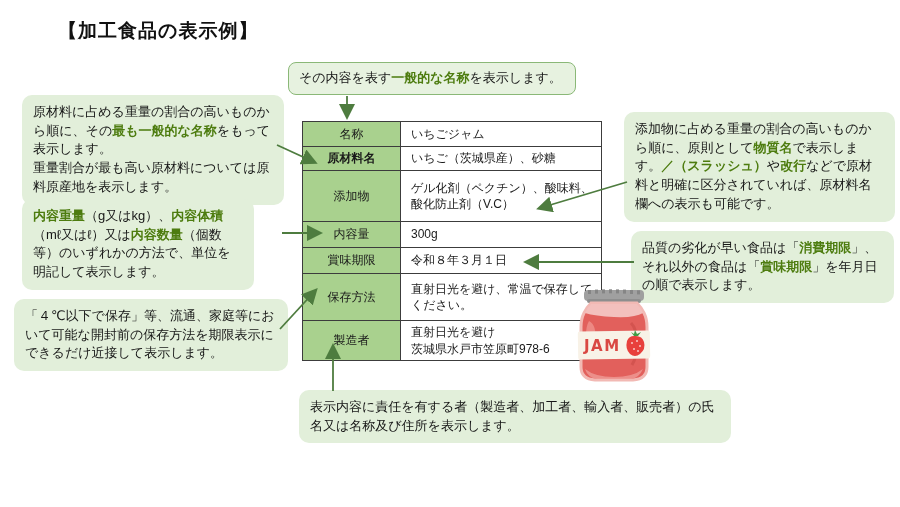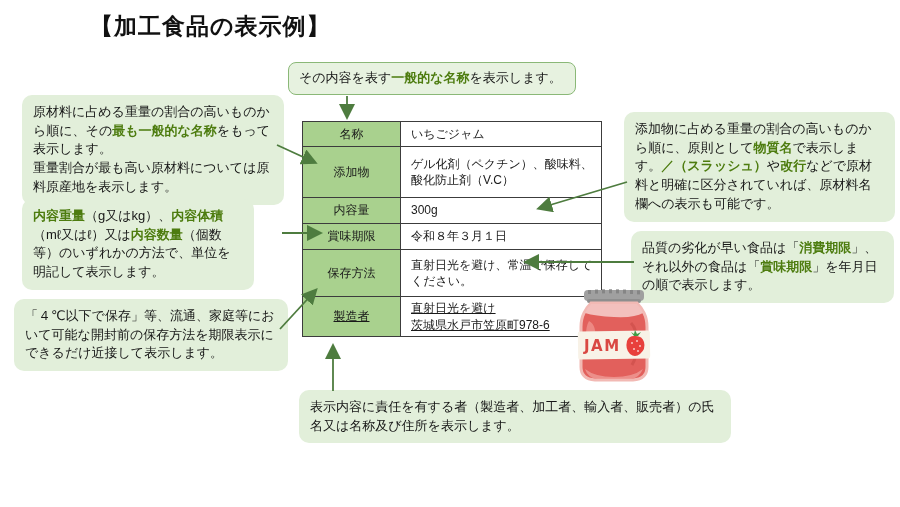--- a/index.html
+++ b/index.html
@@ -1,42 +1,42 @@
 <!DOCTYPE html>
 <html><head>
 <meta charset="utf-8">
 <style>
   * { margin:0; padding:0; box-sizing:border-box; }
   html,body { background:#ffffff; }
   body { font-family:"Liberation Sans","DejaVu Sans",sans-serif; color:#1a1a1a; }
   .canvas { position:relative; width:900px; height:507px; background:#ffffff; overflow:hidden; }
 
-  .title { position:absolute; left:58px; top:11px; font-size:23px; font-weight:bold;
-           letter-spacing:1px; color:#111;margin-left:32px; }
+  .title { position:absolute; left:58px; top:18px; font-size:19px; font-weight:bold;
+           letter-spacing:1px; color:#111; }
 
   .callout { position:absolute; background:#e2efda; border-radius:10px;
              padding:8px 11px; font-size:13px; line-height:1.44; color:#161616; z-index:2; }
   .callout.bordered { background:#e7f2e0; border:1.5px solid #8ab877; border-radius:8px; padding:6px 10px; }
   .em { color:#4d7c0f; font-weight:bold; }
 
   #c-name         { left:288px; top:62px;  width:288px; }
   #c-ingredients  { left:22px;  top:95px;  width:262px; }
   #c-quantity     { left:22px;  top:199px; width:232px; }
   #c-storage      { left:14px;  top:299px; width:274px; }
   #c-additives    { left:624px; top:112px; width:271px; }
   #c-expiry       { left:631px; top:231px; width:263px; }
   #c-manufacturer { left:299px; top:390px; width:432px; }
 
   .label-table { position:absolute; left:302px; top:121px; border-collapse:collapse;
                  table-layout:fixed; width:299px; font-size:12px; z-index:1; }
   .label-table th, .label-table td { border:1px solid #3c3c3c; vertical-align:middle; }
   .label-table th { width:98px; background:#a9d18e; font-weight:normal; text-align:center; padding:2px 4px; }
   .label-table td { width:201px; background:#ffffff; text-align:left; padding:2px 4px 2px 10px; line-height:1.35; }
   tr.h25 { height:25px; } tr.h24 { height:24px; } tr.h51 { height:51px; }
-  tr.h26 { height:26px; } tr.h47 { height:47px;margin-left:13px; } tr.h49 { height:40px;text-decoration:underline; }
+  tr.h26 { height:26px; } tr.h47 { height:47px;margin-left:13px; } tr.h49 { height:40px; }
   .bold-th { font-weight:bold !important; }
 
   .arrows { position:absolute; left:0; top:0; width:900px; height:507px;
             z-index:4; pointer-events:none; }
   .jar    { position:absolute; left:571px; top:285px; width:86px; height:99px; z-index:6; }
 </style>
 </head>
 <body>
 
 <div class="canvas">
@@ -70,20 +70,24 @@
 
   <div class="callout" id="c-manufacturer">
     <span>表示内容に責任を有する者（製造者、加工者、輸入者、販売者）の氏名又は名称及び住所を表示します。</span>
   </div>
 
   <table class="label-table">
     <tbody>
         <tr class="h25">
       <th>名称</th>
       <td>いちごジャム</td>
+    </tr>
+    <tr class="h24">
+      <th class="bold-th">原材料名</th>
+      <td>いちご（茨城県産）、砂糖</td>
     </tr>
     <tr class="h51">
       <th>添加物</th>
       <td>ゲル化剤（ペクチン）、酸味料、酸化防止剤（V.C）</td>
     </tr>
     <tr class="h26">
       <th>内容量</th>
       <td>300g</td>
     </tr>
     <tr class="h26">

